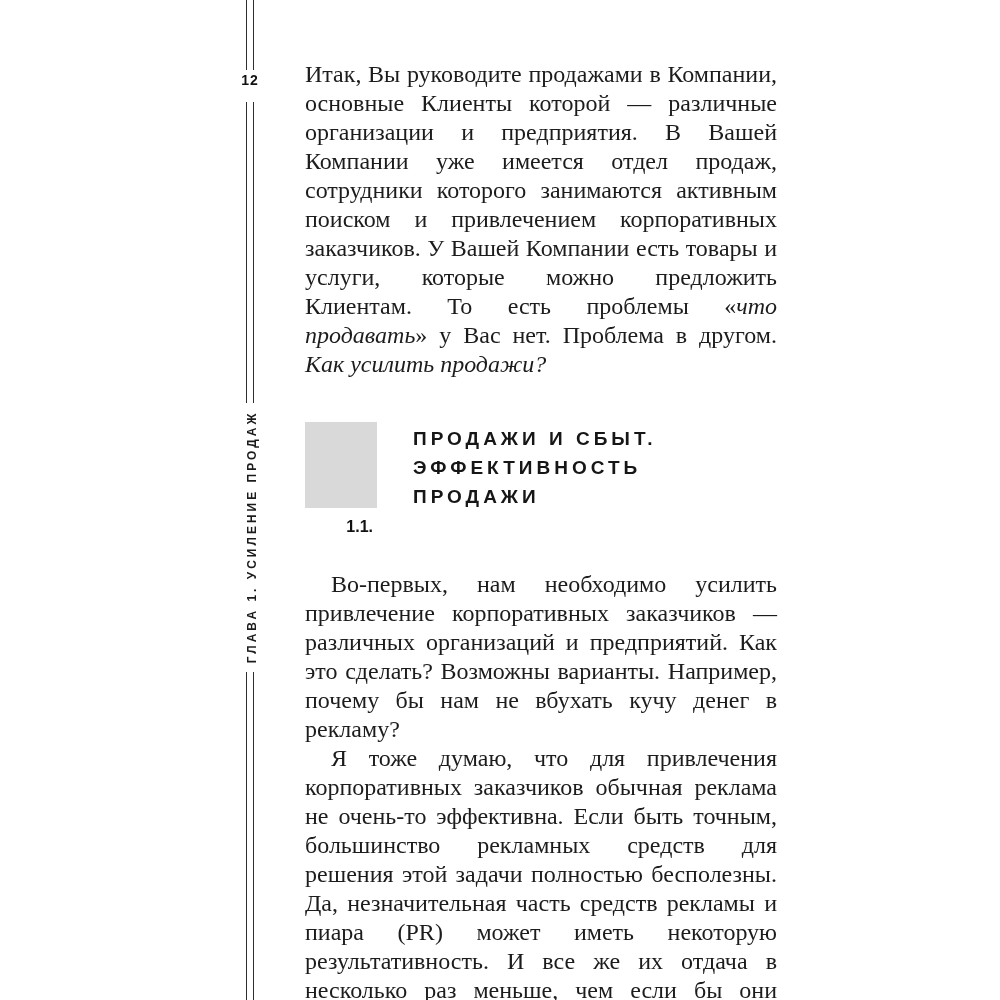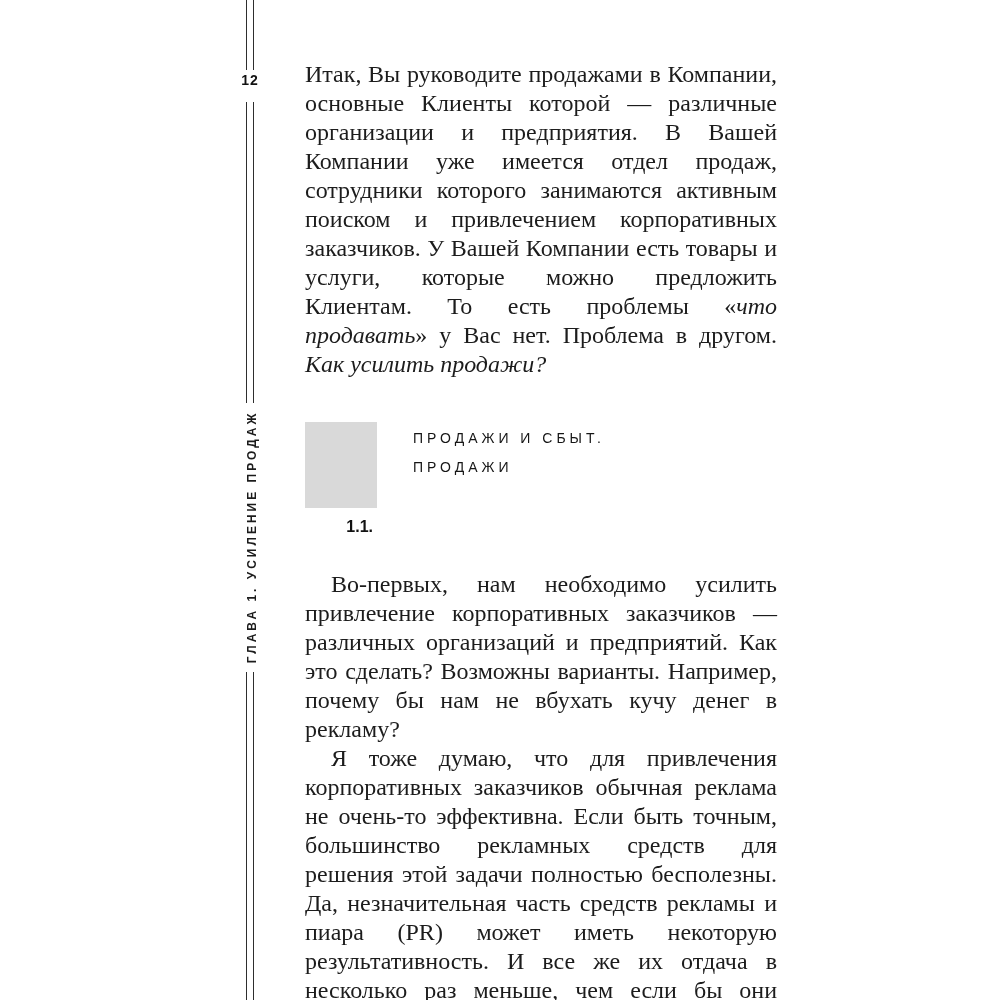--- a/index.html
+++ b/index.html
@@ -95,22 +95,22 @@
     text-align: right;
     padding-right: 4px;
     font-family: "Liberation Sans", sans-serif;
     font-weight: bold;
     font-size: 16px;
     color: #111;
   }
   .heading-text {
     margin: 2px 0 0 0;
     font-family: "Liberation Sans", sans-serif;
-    font-weight: 400;
-    font-size: 14px;
+    font-weight: 700;
+    font-size: 19px;
     line-height: 29px;
     letter-spacing: 4px;
     color: #161616;
   }
   .heading-text span { display: block; white-space: nowrap; }
 </style>
 </head>
 <body>
 
 <div class="page">
@@ -125,20 +125,21 @@
 
     <p class="body-par"><span>Итак, Вы руководите продажами в Компании, основные Клиенты которой — различные организации и предприятия. В Вашей Компании уже имеется отдел продаж, сотрудники которого занимаются активным поиском и привлечением корпоративных заказчиков. У Вашей Компании есть товары и услуги, которые можно предложить Клиентам. То есть проблемы «</span><em>что продавать</em><span>» у Вас нет. Проблема в другом. </span><em>Как усилить продажи?</em></p>
 
     <div class="section-heading">
       <div class="heading-left">
         <div class="gray-box"></div>
         <div class="section-number">1.1.</div>
       </div>
       <h2 class="heading-text">
         <span>ПРОДАЖИ И СБЫТ.</span>
+        <span>ЭФФЕКТИВНОСТЬ</span>
         <span>ПРОДАЖИ</span>
       </h2>
     </div>
 
     <p class="body-par indent">Во-первых, нам необходимо усилить привлечение корпоративных заказчиков — различных организаций и предприятий. Как это сделать? Возможны варианты. Например, почему бы нам не вбухать кучу денег в рекламу?</p>
     <p class="body-par indent">Я тоже думаю, что для привлечения корпоративных заказчиков обычная реклама не очень-то эффективна. Если быть точным, большинство рекламных средств для решения этой задачи полностью бесполезны. Да, незначительная часть средств рекламы и пиара (PR) может иметь некоторую результативность. И все же их отдача в несколько раз меньше, чем если бы они использовались для привлечения частных лиц. В свое время я сам выбросил на рекламу около десяти миллионов, прежде чем научился правильно ее использо-</p>
 
   </main>
 </div>
 

